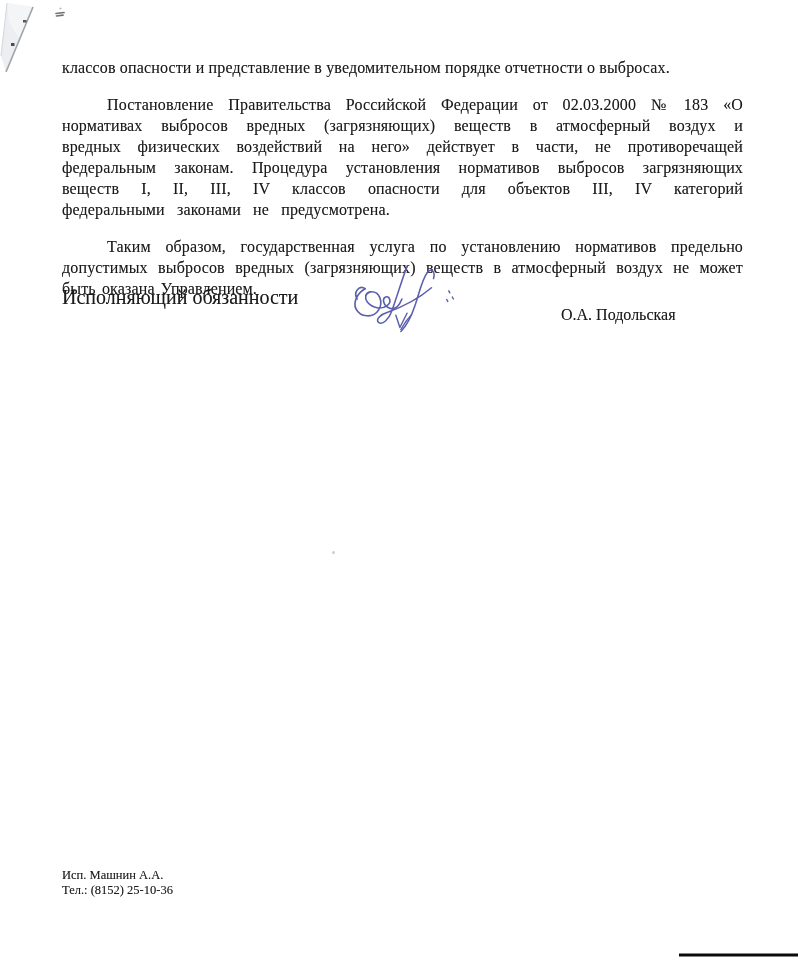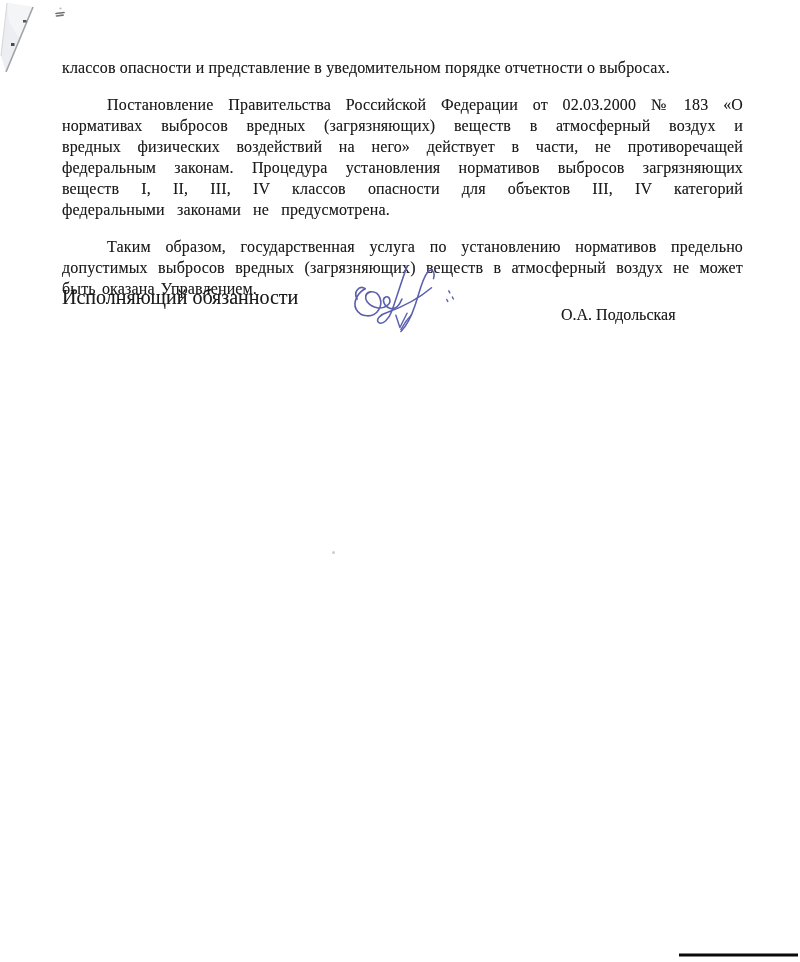--- a/index.html
+++ b/index.html
@@ -117,18 +117,22 @@
       <path stroke-width="1.6" d="M7,33 C3,26 9,19 15,23 C9,26 2,35 6,43 C10,51 23,52 28,44 C33,36 29,25 20,26 C15,27 14,32 17,36 C22,42 31,44 37,39 C41,36 39,30 35,31 C31,33 33,40 39,42 C45,44 49,38 51,33"></path>
       <path stroke-width="1.5" d="M56,1 C51,14 46,31 41,45 C38,53 32,59 28,56 C25,53 30,48 37,46 C51,41 67,33 80,22"></path>
       <path stroke-width="1.5" d="M82,13 C84,6 80,2 76,7 C71,13 68,27 64,39 C60,51 55,60 50,65"></path>
       <path stroke-width="1.4" d="M45,49 L49,61 L56,47 M50,63 C53,57 57,52 60,49"></path>
       <path stroke-width="1.4" d="M97,25 L98,27 M100.5,31 L101.5,33 M95,33.5 L96,35.5"></path>
     </g>
   </svg>
 
   <div class="sig-name">О.А. Подольская</div>
 
+  <div class="footer">
+    <div>Исп. Машнин А.А.</div>
+    <div>Тел.: (8152) 25-10-36</div>
+  </div>
 
   <svg class="bottom-rule" viewBox="0 0 119 4" preserveAspectRatio="none" aria-hidden="true">
     <rect x="0" y="0.5" width="119" height="3" fill="#0a0a0a"></rect>
   </svg>
 
 </div>
 
 </body></html>

